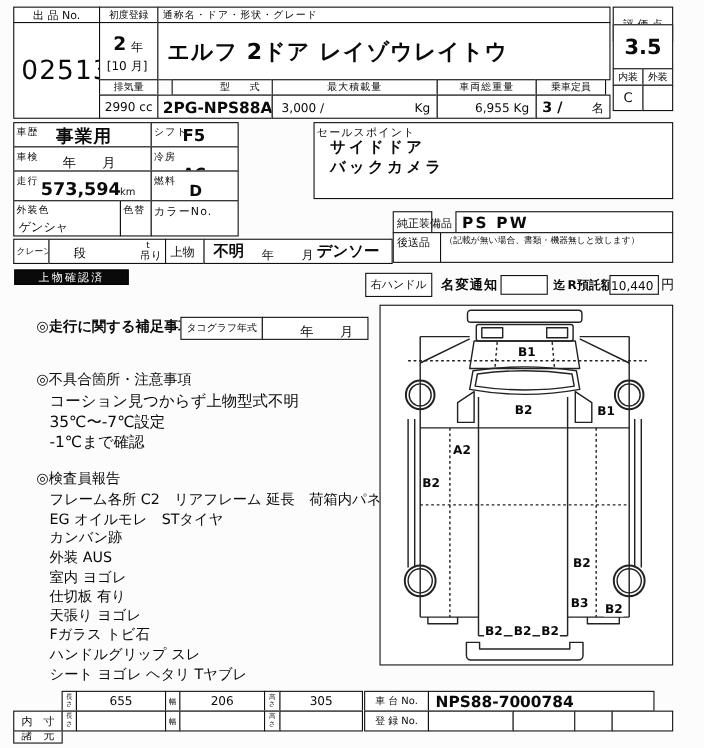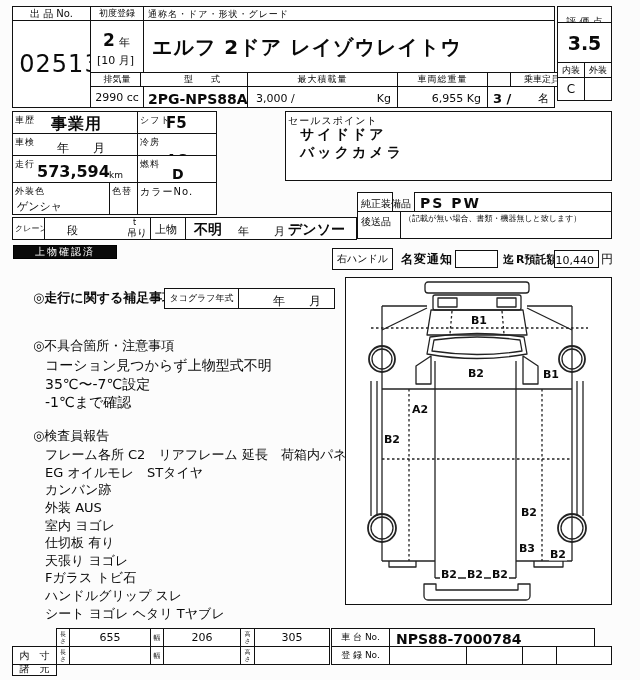--- a/index.html
+++ b/index.html
@@ -43,21 +43,21 @@
   <span class="t" style="left:8px;top:16px;font-size:20px;font-weight:600;letter-spacing:1px">エルフ 2ドア レイゾウレイトウ</span>
 </div>
 
 <div class="c ctr" style="left:90px;top:72px;width:54px;height:15px">
   <span style="font-size:9px">排気量</span>
 </div>
 <div class="c ctr" style="left:90px;top:86px;width:54px;height:22px">
   <span style="font-size:11px">2990 cc</span>
 </div>
 
-<div class="c ctr" style="left:140px;top:72px;width:124px;height:15px">
+<div class="c ctr" style="left:156px;top:72px;width:124px;height:15px">
   <span style="font-size:9px">型　　式</span>
 </div>
 <div class="c" style="left:143px;top:86px;width:105px;height:22px">
   <span class="t" style="left:4px;top:5px;font-size:14px;font-weight:600">2PG-NPS88AN</span>
 </div>
 
 <div class="c ctr" style="left:247px;top:72px;width:151px;height:15px">
   <span style="font-size:9px;letter-spacing:1px">最大積載量</span>
 </div>
 <div class="c" style="left:247px;top:86px;width:151px;height:22px">
@@ -65,21 +65,21 @@
   <span class="t" style="right:6px;top:6px;font-size:11px">Kg</span>
 </div>
 
 <div class="c ctr" style="left:397px;top:72px;width:91px;height:15px">
   <span style="font-size:9px;letter-spacing:1px">車両総重量</span>
 </div>
 <div class="c" style="left:397px;top:86px;width:91px;height:22px">
   <span class="t" style="right:6px;top:6px;font-size:11px">6,955 Kg</span>
 </div>
 
-<div class="c ctr" style="left:510px;top:72px;width:64px;height:15px">
+<div class="c ctr" style="left:487px;top:72px;width:64px;height:15px">
   <span style="font-size:9px">乗車定員</span>
 </div>
 <div class="c" style="left:487px;top:86px;width:68px;height:22px">
   <span class="t" style="left:5px;top:5px;font-size:13px;font-weight:600">3 /</span>
   <span class="t" style="right:5px;top:6px;font-size:11px">名</span>
 </div>
 
 <div class="c ctr" style="left:557px;top:6px;width:55px;height:32px">
   <span style="font-size:10px">評 価 点</span>
 </div>

